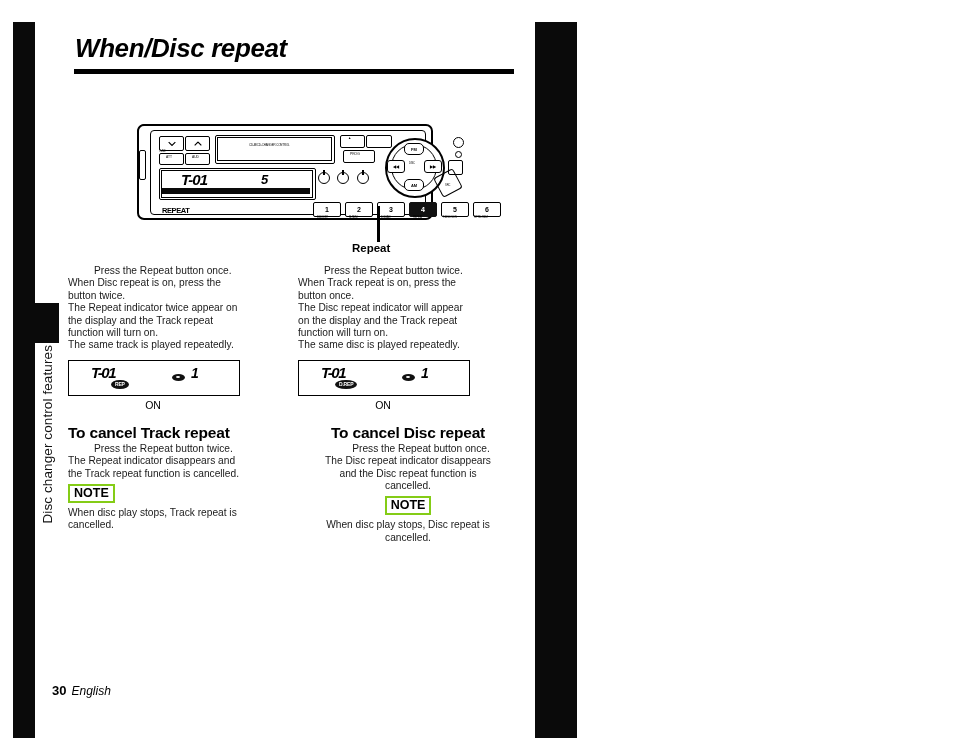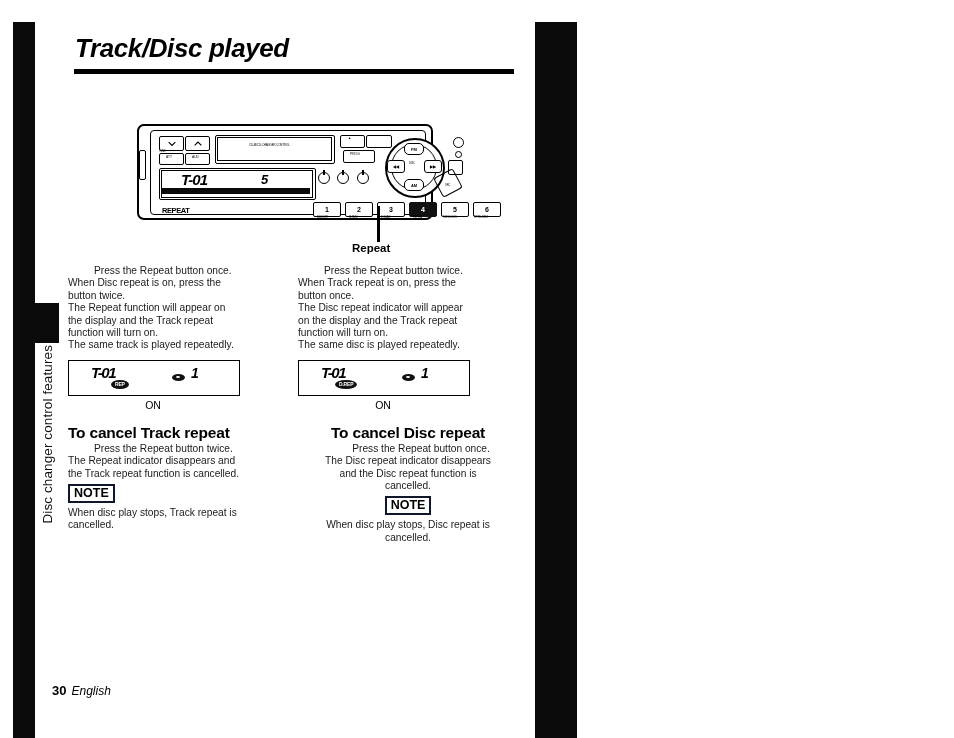--- a/index.html
+++ b/index.html
@@ -120,41 +120,41 @@
   .minibox .mnum{position:absolute;left:122px;top:4px;font-size:14px;font-weight:bold;font-style:italic;
                  letter-spacing:-1px;font-family:"Liberation Sans",sans-serif;}
   .minibox .mdisc{position:absolute;left:103px;top:13px;width:13px;height:7px;background:#111;border-radius:50%;}
   .minibox .mdisc:before{content:"";position:absolute;left:4px;top:2.4px;width:4px;height:2px;background:#fff;border-radius:50%;}
   .minibox .rep{position:absolute;left:42px;top:19px;padding:0 4px;height:9px;background:#111;color:#fff;
                 border-radius:50%;font-size:5px;font-weight:bold;display:flex;align-items:center;justify-content:center;
                 font-family:"Liberation Sans",sans-serif;letter-spacing:-0.2px;}
   .onlabel{width:170px;text-align:center;font-size:10.5px;margin-top:3px;
            font-family:"Liberation Sans",sans-serif;}
 
-  .note{display:inline-block;border:2px solid #0f172a;padding:0px 4px 1px 4px;font-size:12.5px;
+  .note{display:inline-block;border:2px solid #84cc16;padding:0px 4px 1px 4px;font-size:12.5px;
         font-weight:bold;margin:4px 0 4px 0;font-family:"Liberation Sans",sans-serif;}
 
   
   #footer{position:absolute;left:52px;top:683px;font-size:13px;font-family:"Liberation Sans",sans-serif;}
   #footer b{font-weight:bold;}
   #footer i{font-style:italic;font-size:12px;margin-left:5px;}
 </style>
 </head>
 <body>
 
 <div id="page"></div>
 <div id="spine-left"></div>
 <div id="spine-right"></div>
 <div id="tab-marker"></div>
 
 <div id="side-tab">
   <span>Disc changer control features</span>
 </div>
 
-<div id="title">Track/Disc played</div>
+<div id="title">When/Disc repeat</div>
 <div id="title-rule"></div>
 
 <div id="unit">
   <div class="u-outer"></div>
   <div class="u-inner"></div>
   <div class="u-leftnotch"></div>
 
   <div class="k-btn" id="k-dn">
     <svg class="chev" viewBox="0 0 10 6">
         <path d="M1 1 L5 5 L9 1" stroke="#000" stroke-width="1.4" fill="none"></path>
@@ -226,21 +226,21 @@
 <div id="ptr-line"></div>
 <div id="ptr-label">Repeat</div>
 
 <div class="col" id="colL">
 
   <div>
     <p class="body-txt">
       <span class="ind">Press the Repeat button once.</span>
       <span>When Disc repeat is on, press the</span><br>
       <span>button twice.</span><br>
-      <span>The Repeat function will appear on</span><br>
+      <span>The Repeat indicator twice appear on</span><br>
       <span>the display and the Track repeat</span><br>
       <span>function will turn on.</span><br>
       <span>The same track is played repeatedly.</span>
     </p>
     <div class="minibox">
       <div class="mtxt">T-01</div>
       <div class="mdisc"></div>
       <div class="mnum">1</div>
       <div class="rep">REP</div>
     </div>

